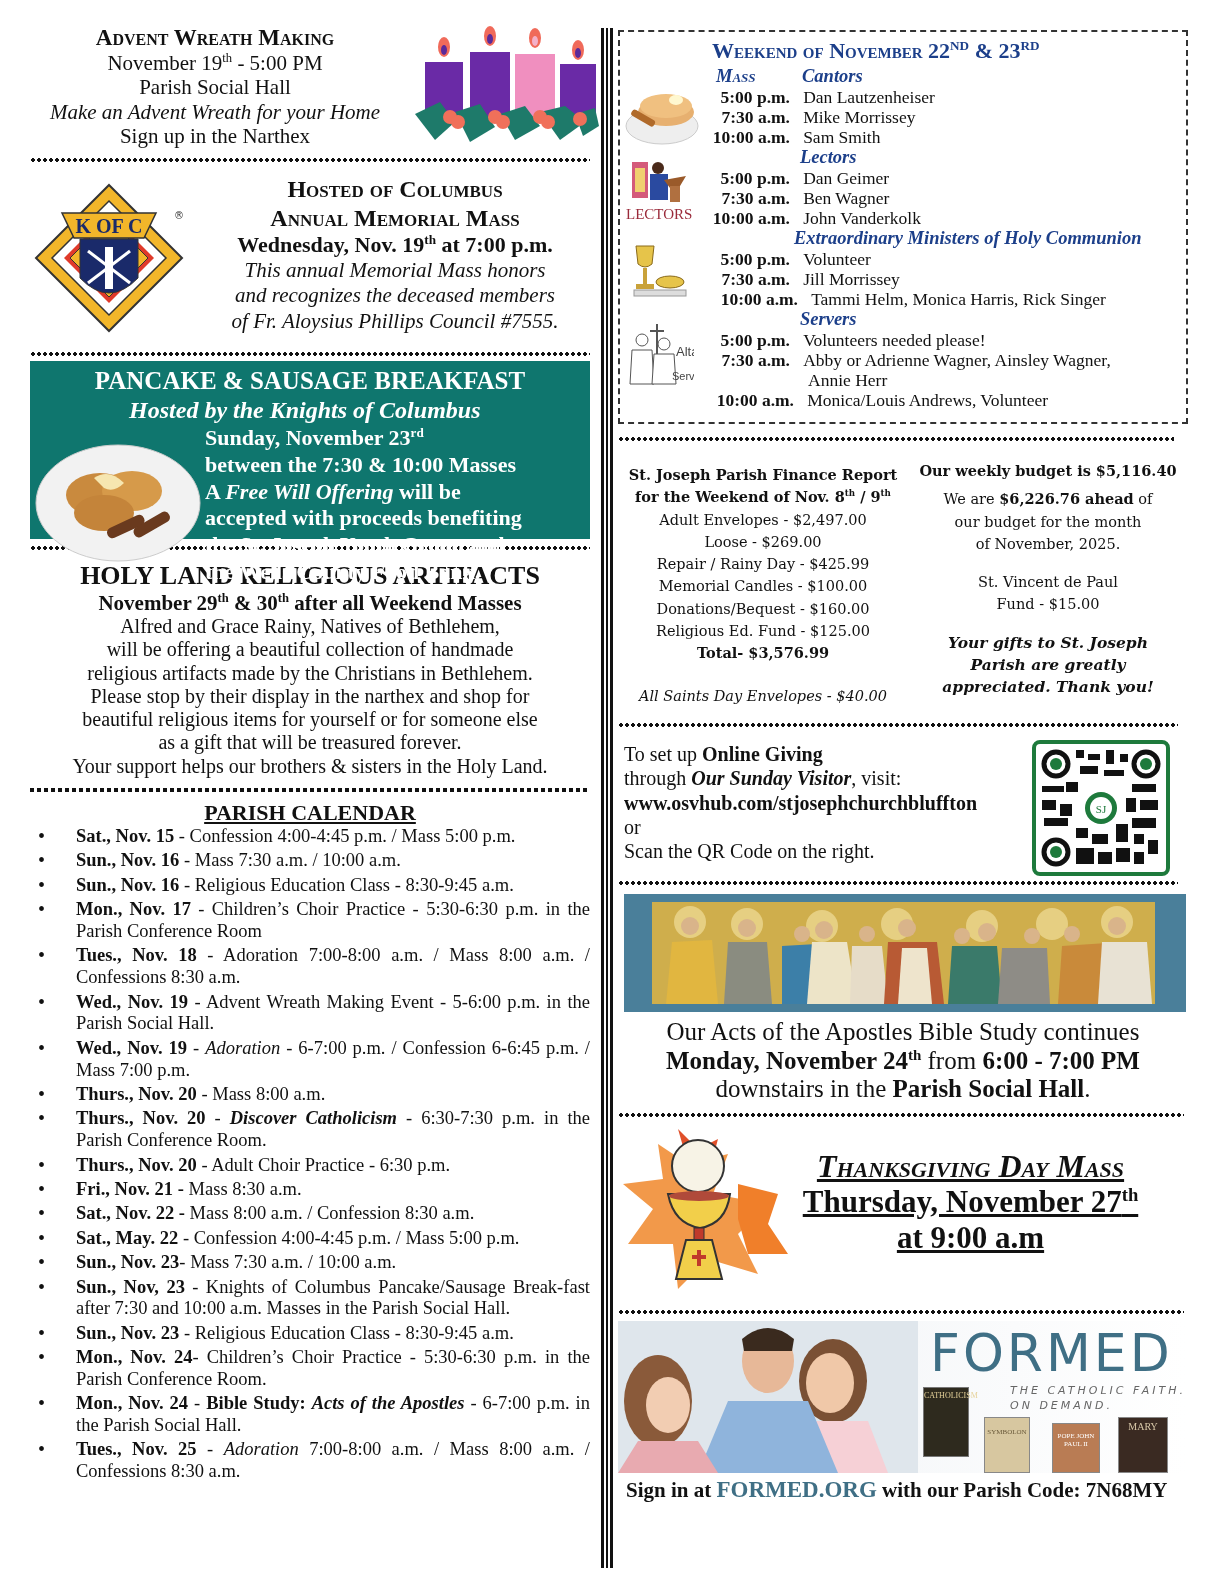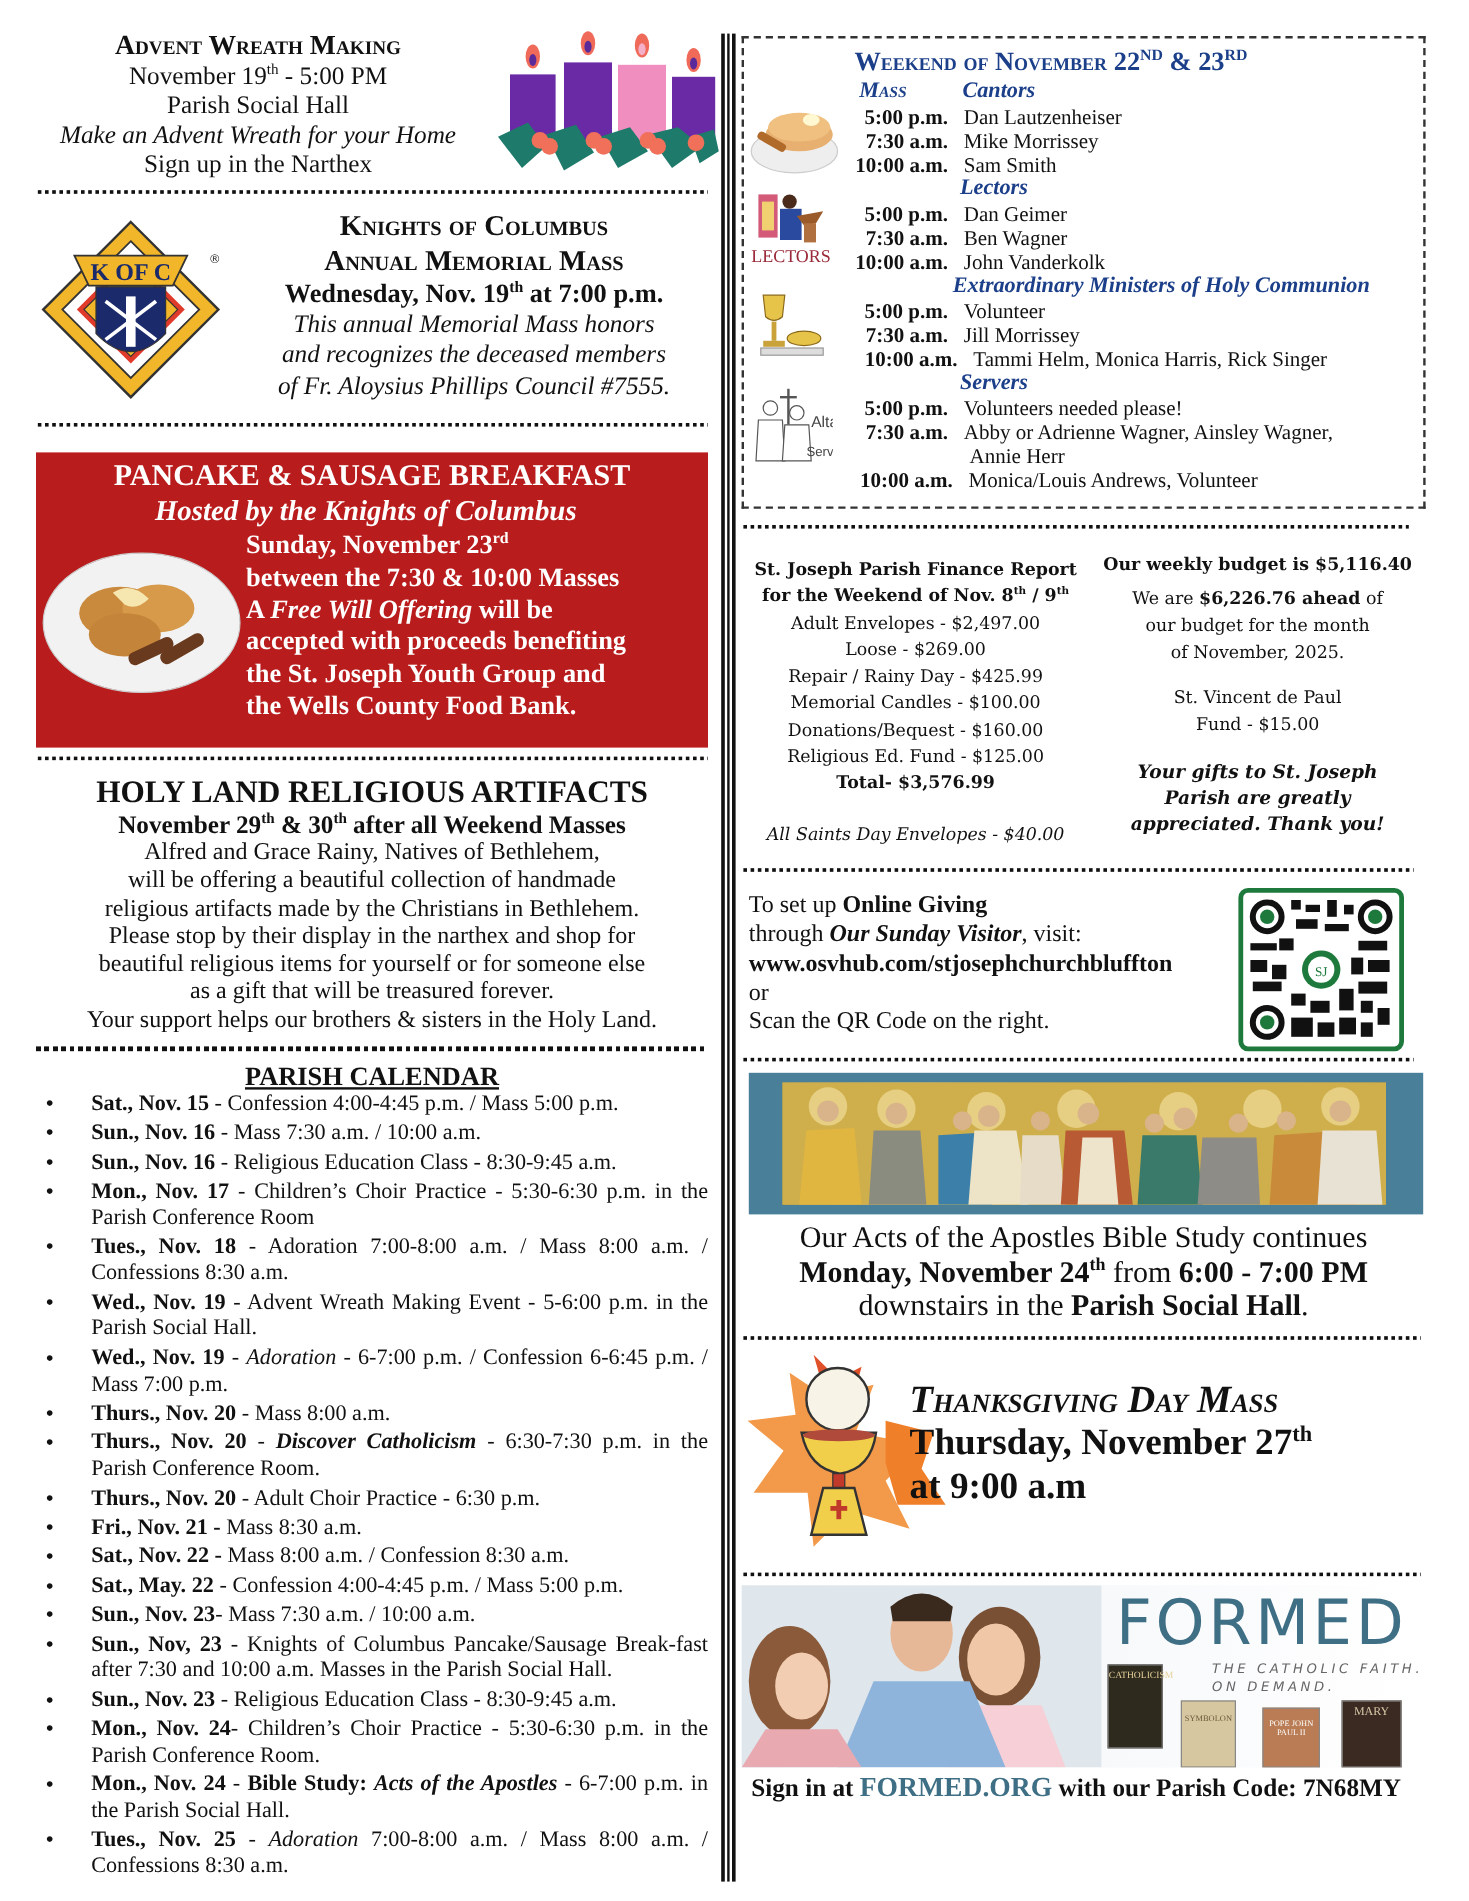--- a/index.html
+++ b/index.html
@@ -29,21 +29,21 @@
 
   
   .kofc { position: relative; height: 182px; margin-top: 6px; }
   .kofc-logo { position: absolute; left: 4px; top: 14px; width: 150px; height: 150px; }
   .kofc .text { position: absolute; left: 170px; top: 6px; width: 390px; text-align: center; font-size: 21px; line-height: 25.5px; }
   .kofc .title { font-weight: bold; font-size: 24px; line-height: 28.5px; }
   .kofc .date { font-weight: bold; font-size: 22px; }
   .kofc .ital { font-style: italic; }
 
   
-  .pancake { position: relative; height: 246px; background: #b91c1c; margin-top: 20px; color: #fff; font-weight: bold; }
+  .pancake { position: relative; height: 178px; background: #0f766e; margin-top: 4px; color: #fff; font-weight: bold; }
   .pancake .title { position: absolute; left: 0; width: 100%; top: 6px; text-align: center; font-size: 25px; }
   .pancake .sub { position: absolute; left: 0; width: 96%; top: 36px; text-align: center; font-size: 24px; font-style: italic; padding-left: 12px; }
   .pancake .body { position: absolute; left: 175px; top: 64px; width: 380px; font-size: 22px; line-height: 26.8px; }
   .plate { position: absolute; left: 4px; top: 82px; width: 168px; height: 120px; }
 
   
   .holy { margin-top: 10px; text-align: center; font-size: 20px; line-height: 23.3px; }
   .holy .title { font-weight: bold; font-size: 26px; line-height: 30px; }
   .holy .date { font-weight: bold; font-size: 21px; line-height: 24px; }
 
@@ -77,21 +77,21 @@
   .qr { position: absolute; left: 414px; top: 12px; width: 138px; height: 136px; border: 4px solid #1e7a3c; border-radius: 8px; background: #fff; }
 
   
   .apostles-img { margin-top: 8px; width: 562px; height: 118px; background: #4a7f9a; position: relative; margin-left: 6px; }
   .apostles-inner { position: absolute; left: 28px; top: 8px; width: 503px; height: 102px;
     background: linear-gradient(90deg, #c9a441, #e0c066 20%, #c3a143 50%, #d9b856 80%, #c19d3e); overflow: hidden; }
   .apostles-text { text-align: center; font-size: 25px; line-height: 28.5px; margin-top: 6px; }
 
   
   .thanks { position: relative; height: 185px; }
-  .thanks .text { position: absolute; left: 140px; top: 30px; width: 425px; text-align: left; font-weight: bold; font-size: 31px; line-height: 36px; }
+  .thanks .text { position: absolute; left: 140px; top: 30px; width: 425px; text-align: center; font-weight: bold; font-size: 31px; line-height: 36px; text-decoration: underline; }
   .thanks .title { font-style: italic; font-size: 32px; }
   .thanks-img { position: absolute; left: 0; top: 6px; width: 175px; height: 175px; }
 
   
   .formed-img { margin-top: 6px; width: 568px; height: 152px; position: relative; background: linear-gradient(90deg, #e9eef2, #f5f7f9 40%, #ffffff); overflow: hidden; }
   .formed-word { position: absolute; left: 312px; top: 2px; font-family: "DejaVu Sans", sans-serif; font-size: 52px; letter-spacing: 3px; color: #3f6f85; }
   .formed-tag { position: absolute; left: 392px; top: 62px; font-family: "DejaVu Sans", sans-serif; font-style: italic; font-size: 11px; letter-spacing: 3px; color: #666; line-height: 15px; }
   .formed-sign { font-weight: bold; font-size: 21px; margin-top: 4px; padding-left: 8px; white-space: nowrap; }
   .formed-sign .link { color: #3f6f85; font-size: 23px; }
 </style>
@@ -152,21 +152,21 @@
       <polygon points="75,36 114,75 75,114 36,75" fill="#f2b62a" stroke="#333" stroke-width="1"></polygon>
       <polygon points="28,30 122,30 110,55 40,55" fill="#f2b62a" stroke="#333" stroke-width="1.5"></polygon>
       <text x="75" y="50" text-anchor="middle" font-family="Liberation Serif, serif" font-weight="bold" font-size="20" fill="#1a2a6a">K OF C</text>
       <path d="M46,56 L104,56 L104,95 Q75,125 46,95 Z" fill="#1a2a6a" stroke="#333" stroke-width="1"></path>
       <rect x="71" y="64" width="8" height="42" fill="#fff"></rect>
       <line x1="54" y1="68" x2="96" y2="100" stroke="#fff" stroke-width="3"></line>
       <line x1="96" y1="68" x2="54" y2="100" stroke="#fff" stroke-width="3"></line>
       <text x="140" y="36" font-size="10" fill="#333" font-family="DejaVu Sans, sans-serif">®</text>
     </svg>
     <div class="text">
-      <div class="title sc">Knights of Columbus</div>
+      <div class="title sc">Hosted of Columbus</div>
       <div class="title sc">Annual Memorial Mass</div>
       <div class="date"><span>Wednesday, Nov. 19</span><sup>th</sup><span> at 7:00 p.m.</span></div>
       <div class="ital">This annual Memorial Mass honors</div>
       <div class="ital">and recognizes the deceased members</div>
       <div class="ital">of Fr. Aloysius Phillips Council #7555.</div>
     </div>
   </section>
 
   <div class="dots"></div>
 

